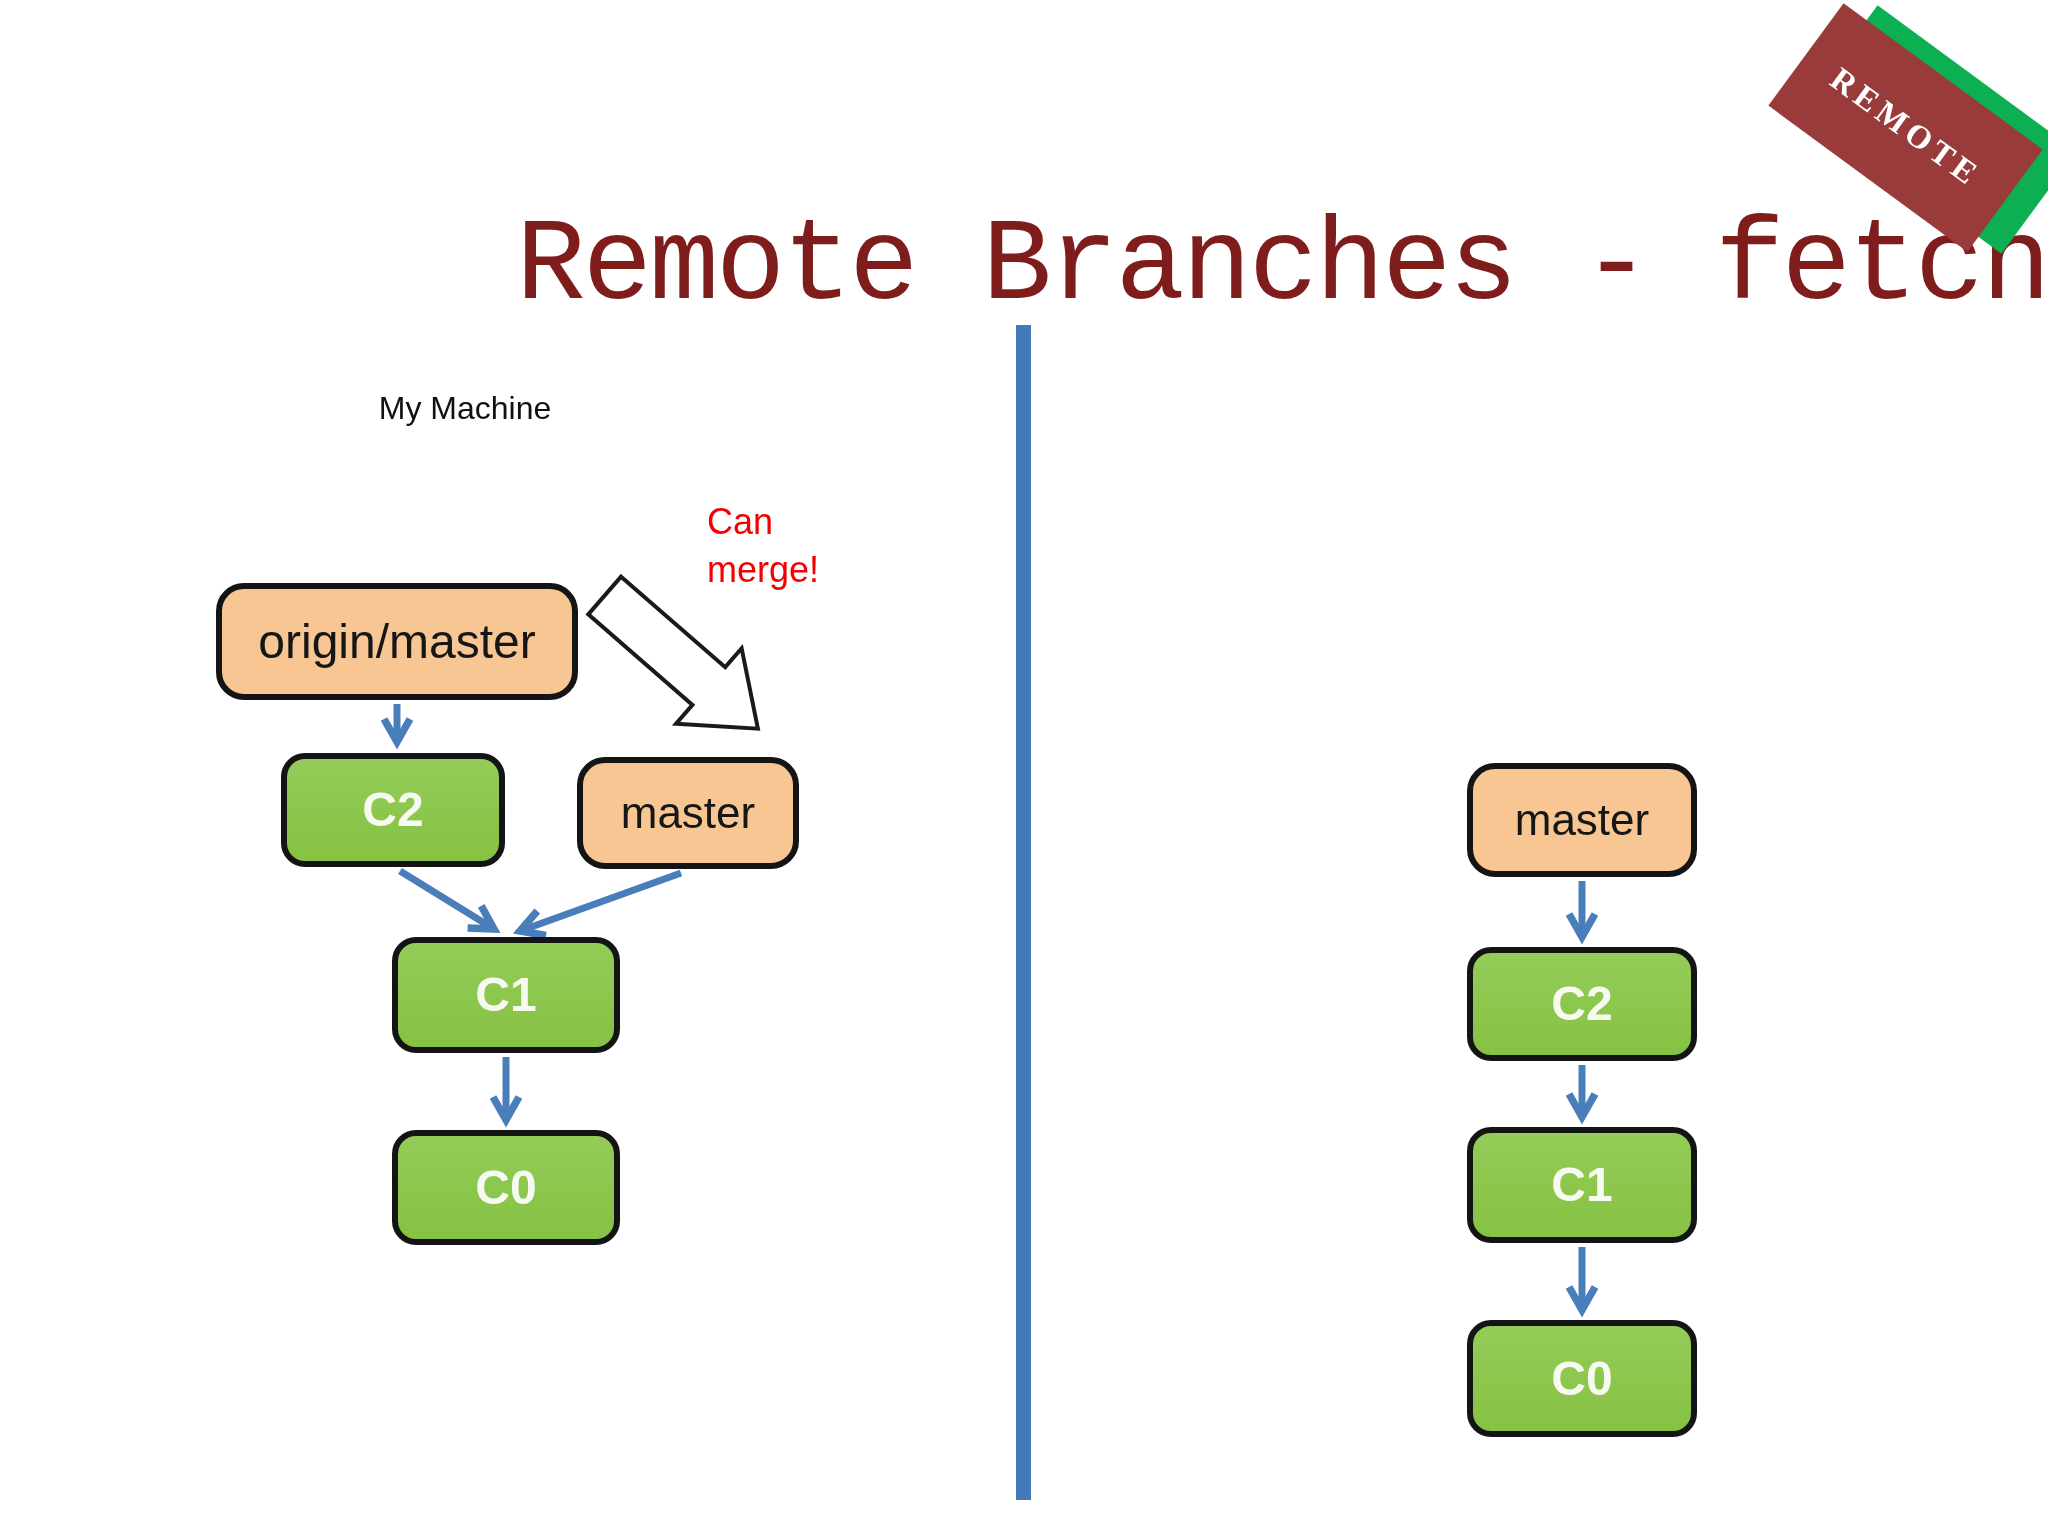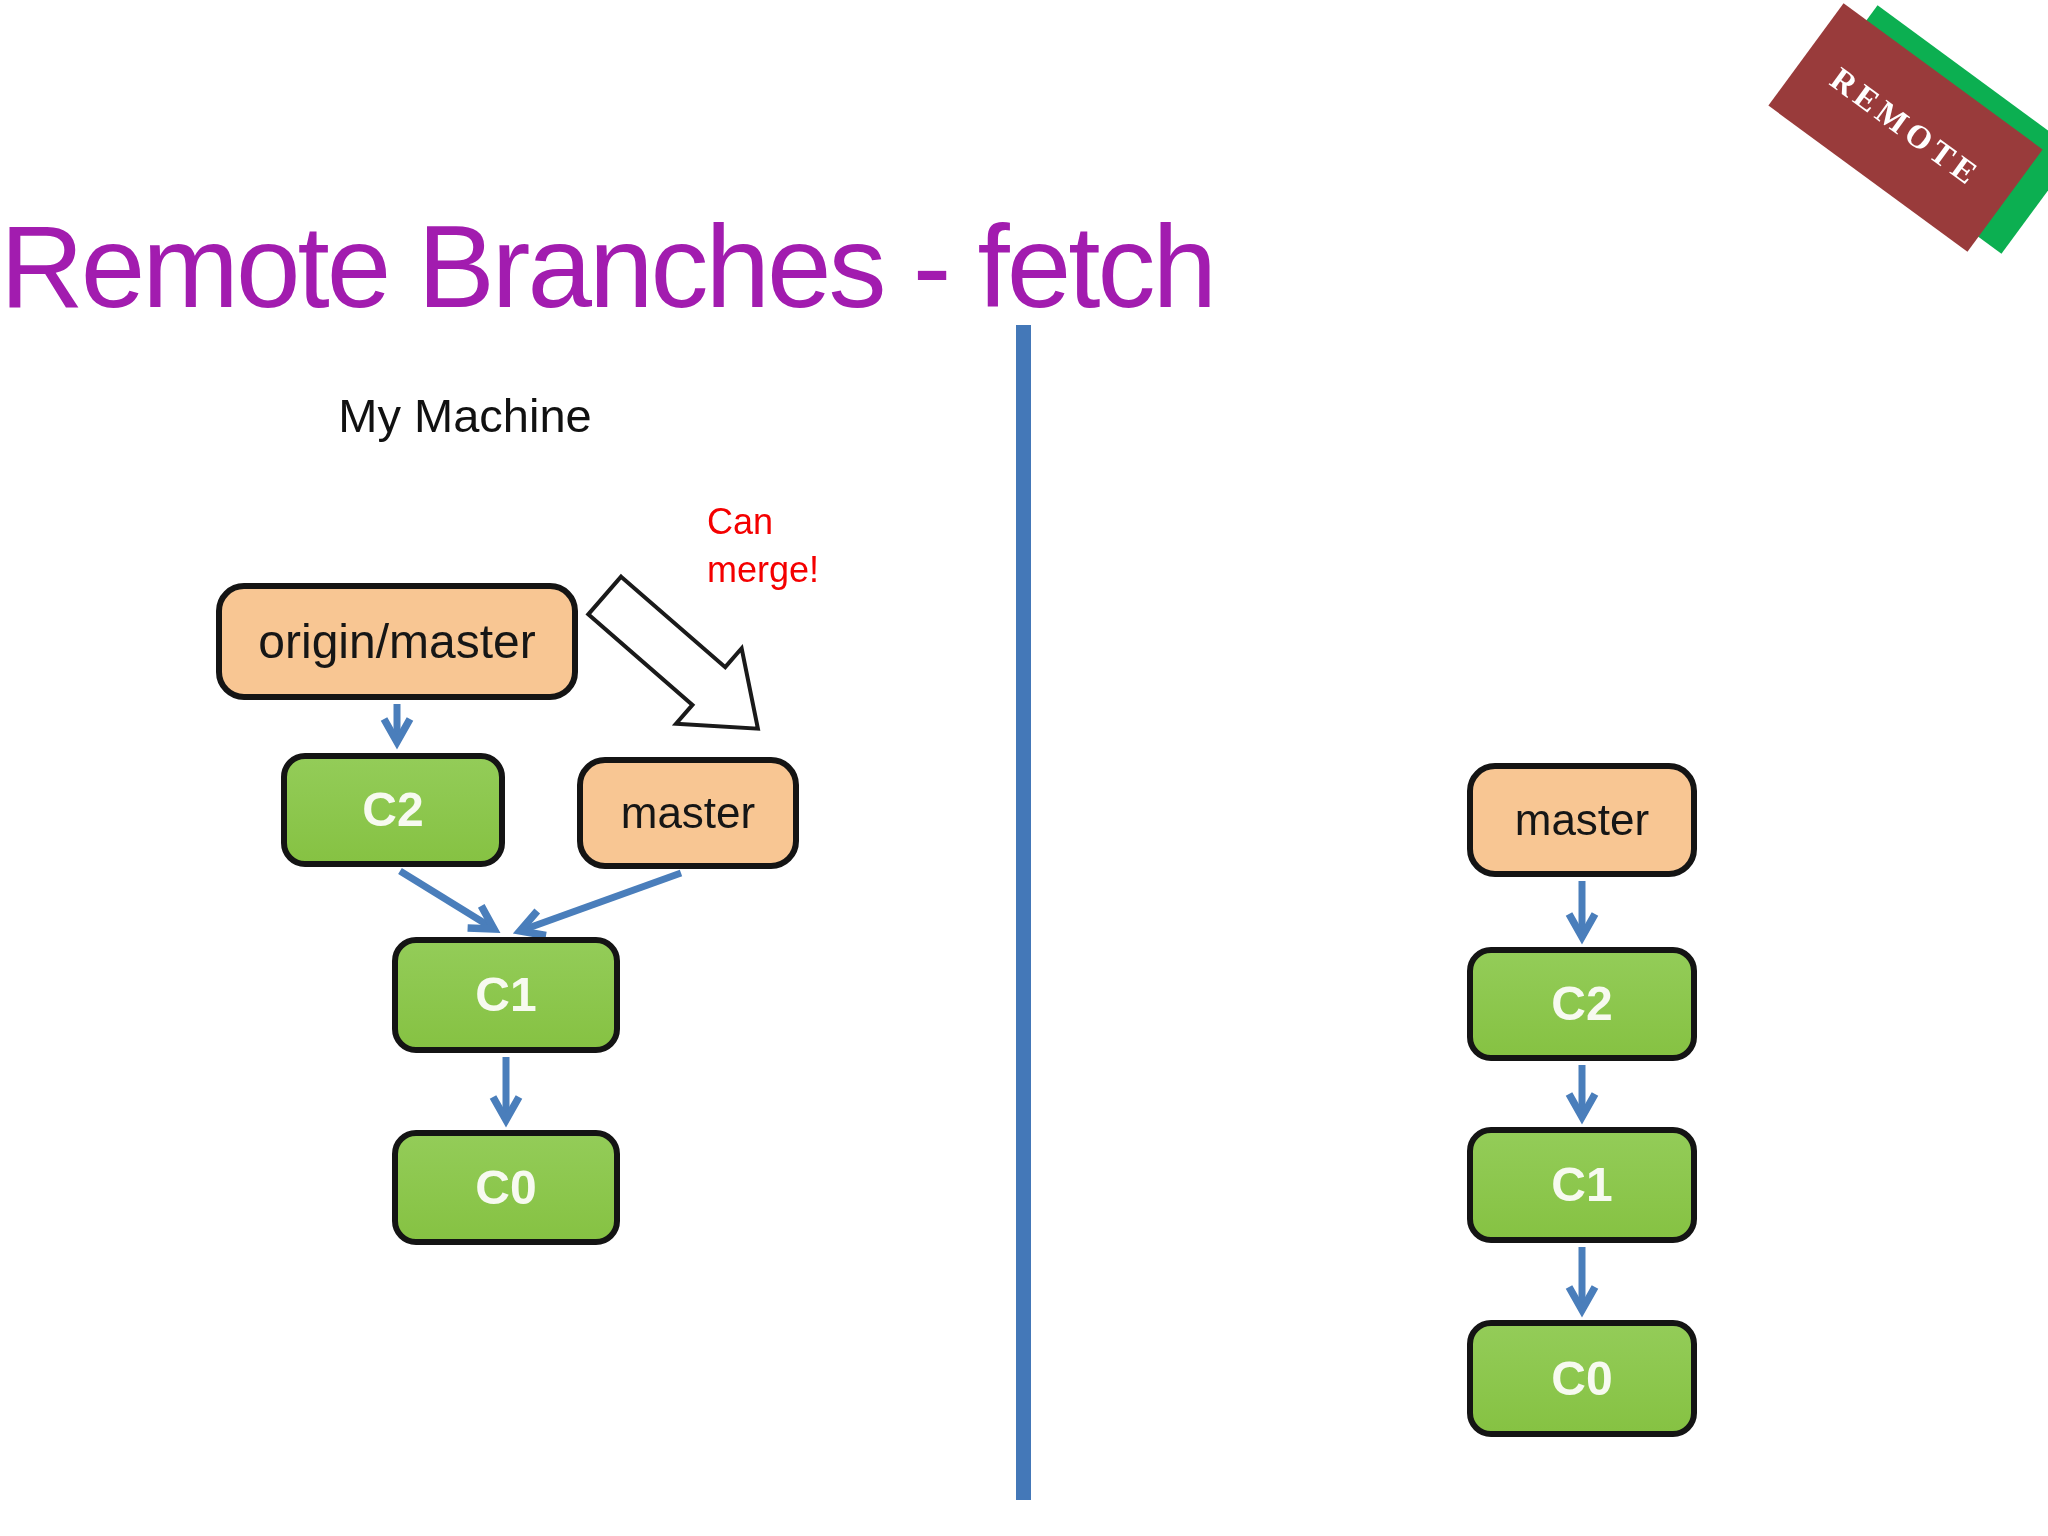--- a/index.html
+++ b/index.html
@@ -8,23 +8,23 @@
     position:relative;
     width:2048px;height:1536px;
     background:#ffffff;
     overflow:hidden;
     font-family:"Liberation Sans", sans-serif;
   }
 
   
   .title{
     position:absolute;left:0;right:0;top:131px;
-    text-align:left;
+    text-align:right;
     font-size:116px;line-height:1;letter-spacing:-3px;
-    color:#a21caf;font-weight:400;
+    color:#7f1d1d;font-weight:400;font-family:Liberation Mono, monospace;
   }
 
   
   .badge-back{
     position:absolute;left:1816px;top:66px;width:247px;height:127px;
     background:#0caf51;transform:rotate(36.3deg);
   }
   .badge-front{
     position:absolute;left:1782px;top:64px;width:247px;height:127px;
     background:#993b3b;transform:rotate(36.3deg);
@@ -32,21 +32,21 @@
   }
   .badge-front span{
     color:#ffffff;
     font-family:"Liberation Serif", serif;
     font-weight:700;font-size:33px;letter-spacing:5px;
   }
 
   
   .col-label{
     position:absolute;top:392px;height:50px;
-    font-size:47px;color:#111111;line-height:1;
+    font-size:32px;color:#111111;line-height:1;
     text-align:center;
   }
   .col-label.left{left:330px;width:270px;}
   .col-label.right{left:1458px;width:290px;}
 
   
   .annotation{
     position:absolute;left:707px;top:498px;
     font-size:36px;line-height:1.32;color:#f40000;
     white-space:pre-line;

